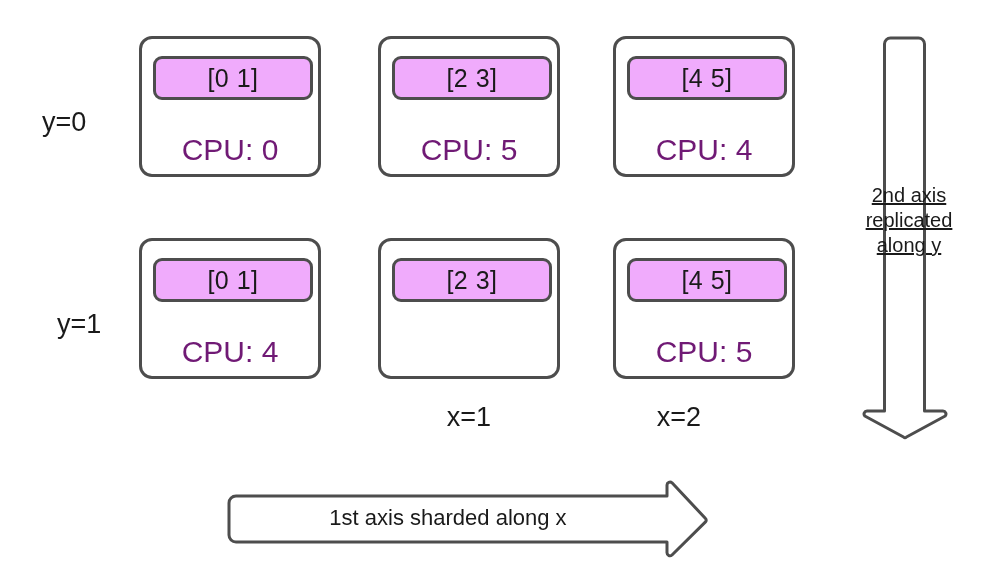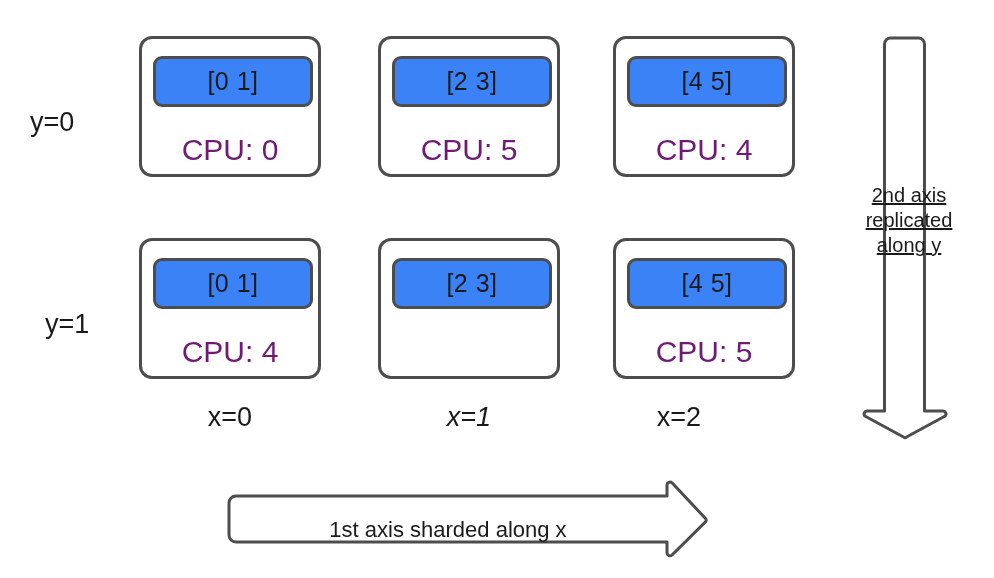--- a/index.html
+++ b/index.html
@@ -24,42 +24,43 @@
   }
 
   
   .row-label {
     position: absolute;
     font-size: 27px;
     line-height: 1;
     color: #1a1a1a;
     white-space: nowrap;
     text-align: left;
+    margin-left: 12px;
   }
 
   
   .cpu-card {
     position: absolute;
     width: 182px;
     height: 141px;
     box-sizing: border-box;
     border: 3px solid #4d4d4d;
     border-radius: 13px;
     background: #ffffff;
   }
   .shard-chip {
     position: absolute;
     left: 11px;
     top: 17px;
     width: 160px;
-    height: 51px;
+    height: 44px;
     box-sizing: border-box;
     border: 3px solid #4d4d4d;
     border-radius: 9px;
-    background: #3b82f6;
+    background: #f0abfc;
     display: flex;
     align-items: center;
     justify-content: center;
   }
   .shard-chip-text {
     font-size: 25px;
     line-height: 1;
     color: #1a1a1a;
     letter-spacing: 0.5px;
   }
@@ -111,21 +112,20 @@
   }
   .h-arrow-caption {
     position: absolute;
     left: 222px;
     top: 505px;
     width: 452px;
     text-align: center;
     font-size: 22px;
     line-height: 26px;
     color: #1a1a1a;
-    margin-top: 12px;
   }
 </style>
 </head>
 <body>
 
 <div id="canvas">
 
   <div class="row-label" style="left:30px; top:109px;">y=0</div>
   <div class="row-label" style="left:45px; top:311px;">y=1</div>
 
@@ -163,22 +163,21 @@
     </div>
   </div>
 
   <div class="cpu-card" style="left:613px; top:238px;">
     <div class="shard-chip">
       <span class="shard-chip-text">[4 5]</span>
     </div>
     <div class="cpu-caption">CPU: 5</div>
   </div>
 
-  <div class="col-label" style="left:139px; top:404px;">x=0</div>
-  <div class="col-label" style="left:378px; top:404px;font-style:italic;">x=1</div>
+  <div class="col-label" style="left:378px; top:404px;">x=1</div>
   <div class="col-label" style="left:588px; top:404px;">x=2</div>
 
   <svg class="arrow-svg" style="left:855px; top:30px;" width="100" height="418" viewBox="0 0 100 418">
     <path class="arrow-outline" d="M 29.5 14
              a 6 6 0 0 1 6 -6
              L 63.5 8
              a 6 6 0 0 1 6 6
              L 69.5 381
              L 88 381
              a 3 3 0 0 1 2.2 5

